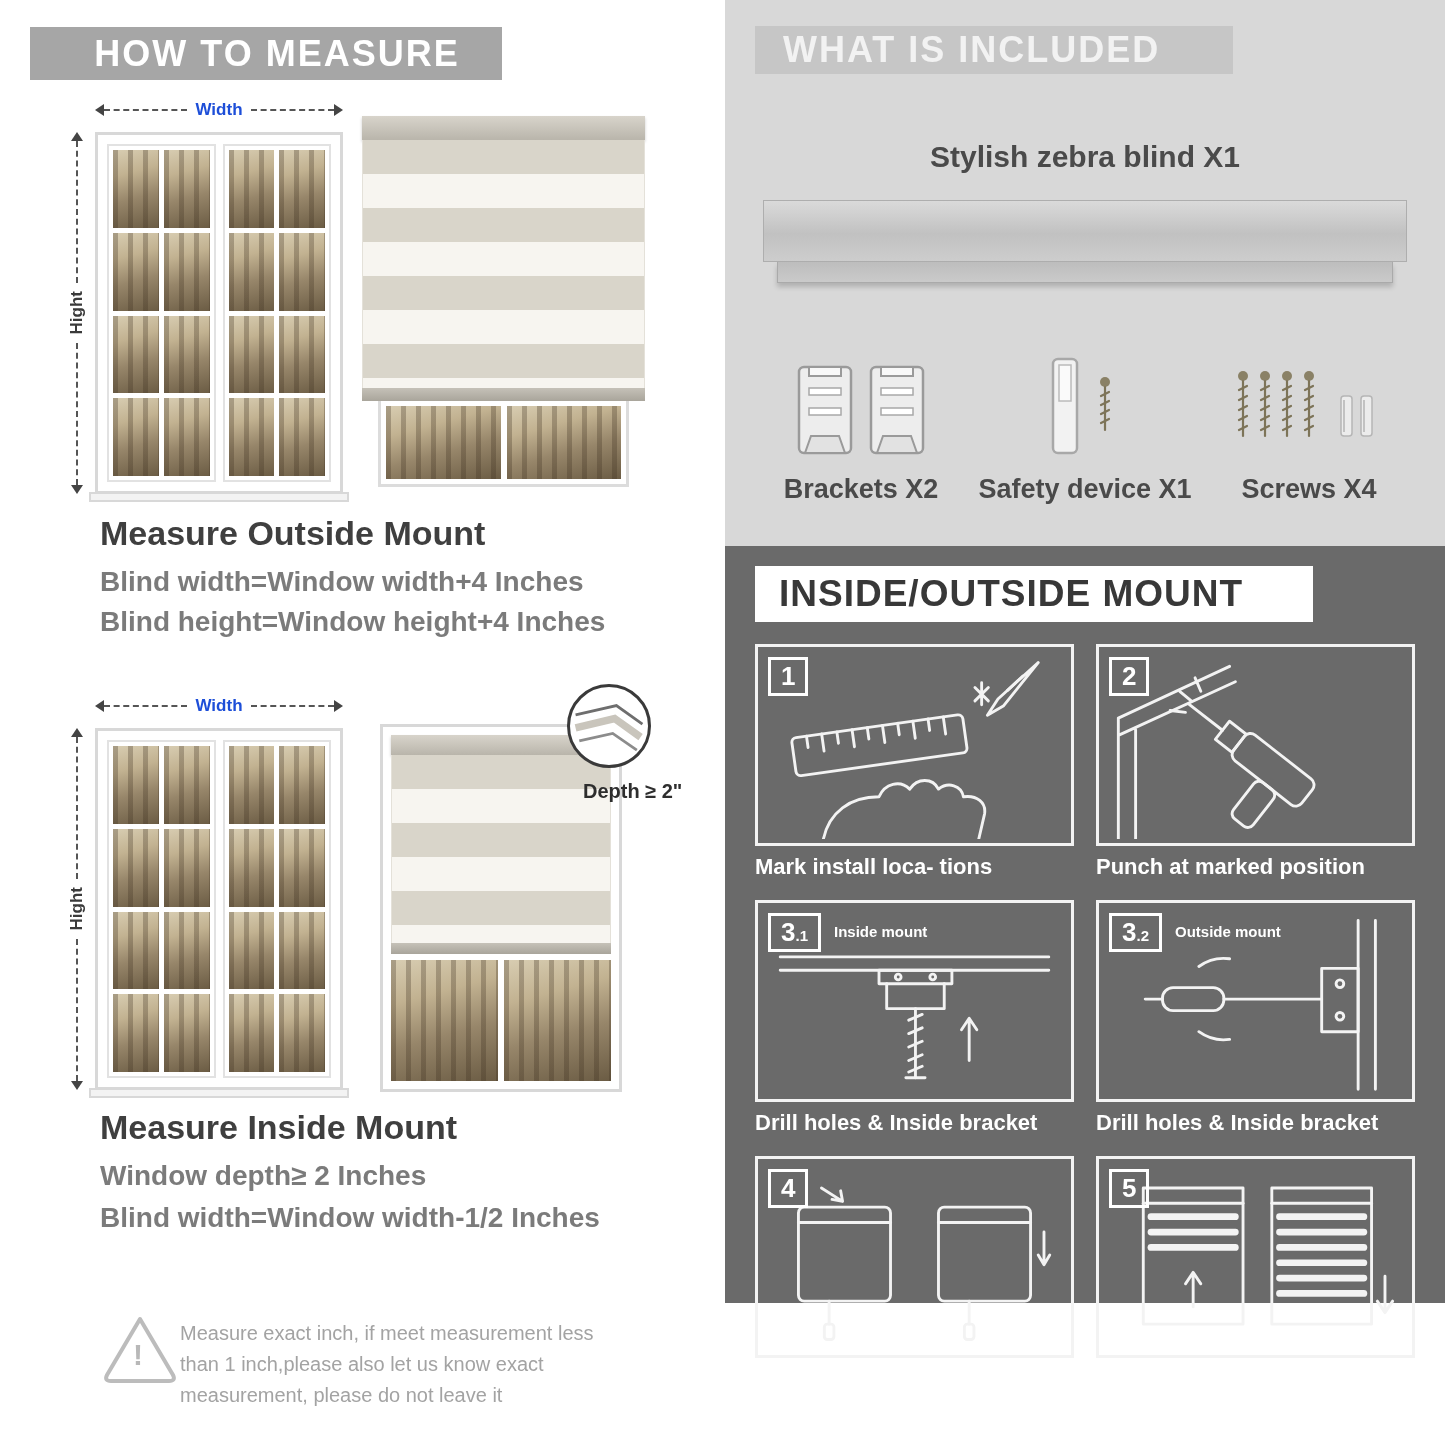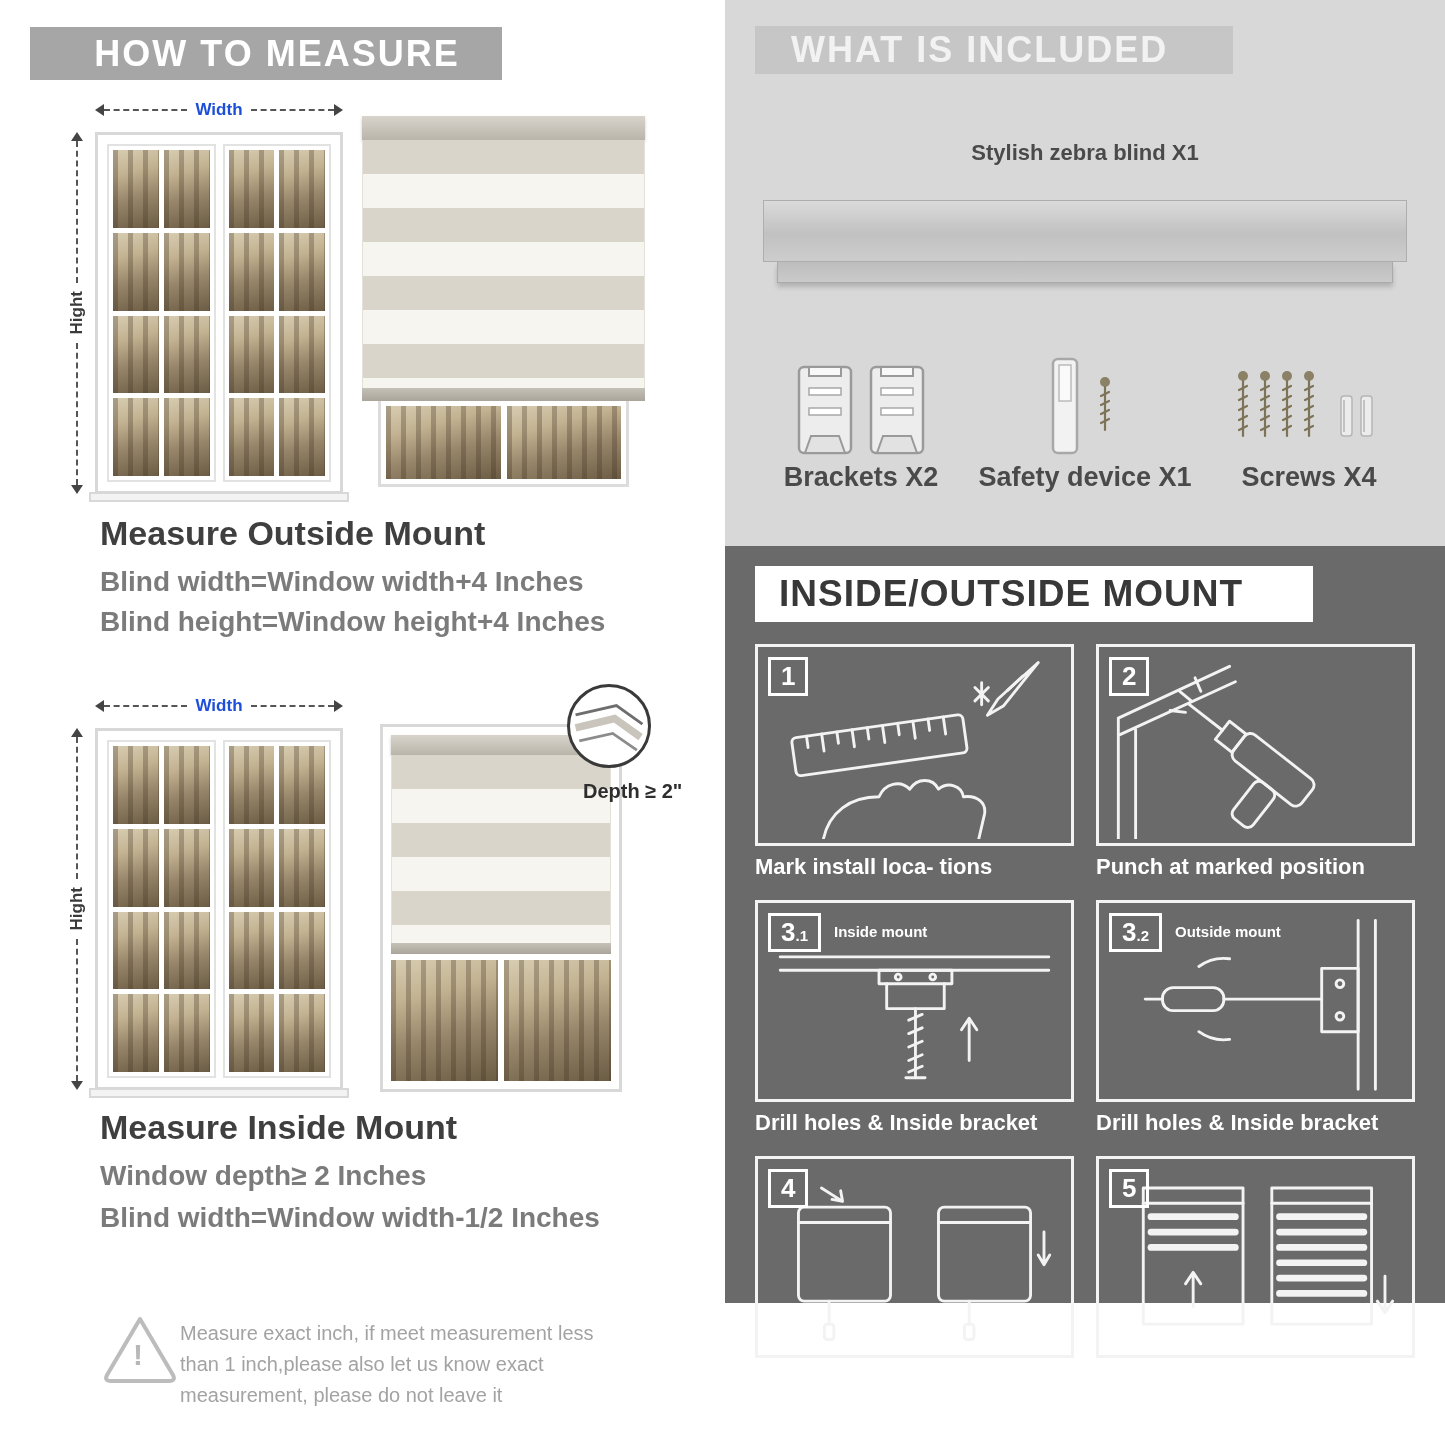--- a/index.html
+++ b/index.html
@@ -54,30 +54,30 @@
   
   .measure-title{position:absolute; font-size:34px; font-weight:bold; color:#3f3f3f;}
   .measure-line{position:absolute; font-size:28px; font-weight:bold; color:#7b7b7b;}
   
   .warn-tri{position:absolute; left:100px; top:1312px; width:80px; height:76px;}
   .warn-mark{position:absolute; left:33px; top:26px; font-size:30px; font-weight:bold; color:#b8b8b8;}
   .warn-text{position:absolute; left:180px; top:1318px; width:455px; font-size:20px; color:#a3a3a3; line-height:1.55;}
   
   .right-top{position:absolute; left:725px; top:0; width:720px; height:546px; background:#d8d8d8;}
   .wii-banner{position:absolute; left:30px; top:26px; width:478px; height:48px; background:#c6c6c6;
-    color:#f2f2f2; font-size:36px; font-weight:bold; letter-spacing:2px; line-height:48px; padding-left:36px;}
-  .product-name{position:absolute; top:140px; width:100%; text-align:center; font-size:22px; font-weight:bold; color:#4a4a4a;}
+    color:#f2f2f2; font-size:36px; font-weight:bold; letter-spacing:2px; line-height:48px; padding-left:28px;}
+  .product-name{position:absolute; top:140px; width:100%; text-align:center; font-size:30px; font-weight:bold; color:#4a4a4a;}
   .headrail{position:absolute; left:38px; top:200px; width:644px;}
   .headrail .bar{height:62px; background:linear-gradient(180deg,#dadada 0%,#c1c1c1 55%,#cdcdcd 100%); border:1px solid #aeaeae;}
   .headrail .lip{margin:0 14px; height:21px; background:linear-gradient(180deg,#bdbdbd,#cacaca);
     border:1px solid #aaa; border-top:none; box-shadow:0 4px 5px rgba(0,0,0,.18);}
   .items-row{position:absolute; left:24px; right:24px; top:330px; display:flex;}
   .item-col{flex:1; display:flex; flex-direction:column; align-items:center;}
   .item-icon{height:128px; display:flex; align-items:flex-end; justify-content:center; gap:14px;}
-  .item-label{margin-top:4px; font-size:27px; font-weight:bold; color:#4a4a4a; white-space:nowrap;}
+  .item-label{margin-top:16px; font-size:27px; font-weight:bold; color:#4a4a4a; white-space:nowrap;}
   
   .right-bottom{position:absolute; left:725px; top:546px; width:720px; height:757px; background:#6a6a6a;}
   .iom-banner{position:absolute; left:30px; top:20px; width:558px; height:56px; background:#fff;
     color:#383838; font-size:37px; font-weight:bold; letter-spacing:1px; line-height:56px; padding-left:24px;}
   .steps-grid{position:absolute; left:30px; top:98px; width:660px; display:grid;
     grid-template-columns:1fr 1fr; column-gap:22px; row-gap:14px;}
   .step{display:flex; flex-direction:column;}
   .step-box{position:relative; height:202px; border:3px solid #f3f3f3;}
   .step-chip{position:absolute; top:10px; left:10px; border:3px solid #fff; color:#fff; font-weight:bold;
     font-size:26px; padding:1px 10px; display:flex; align-items:baseline; line-height:1.2; z-index:2;}

